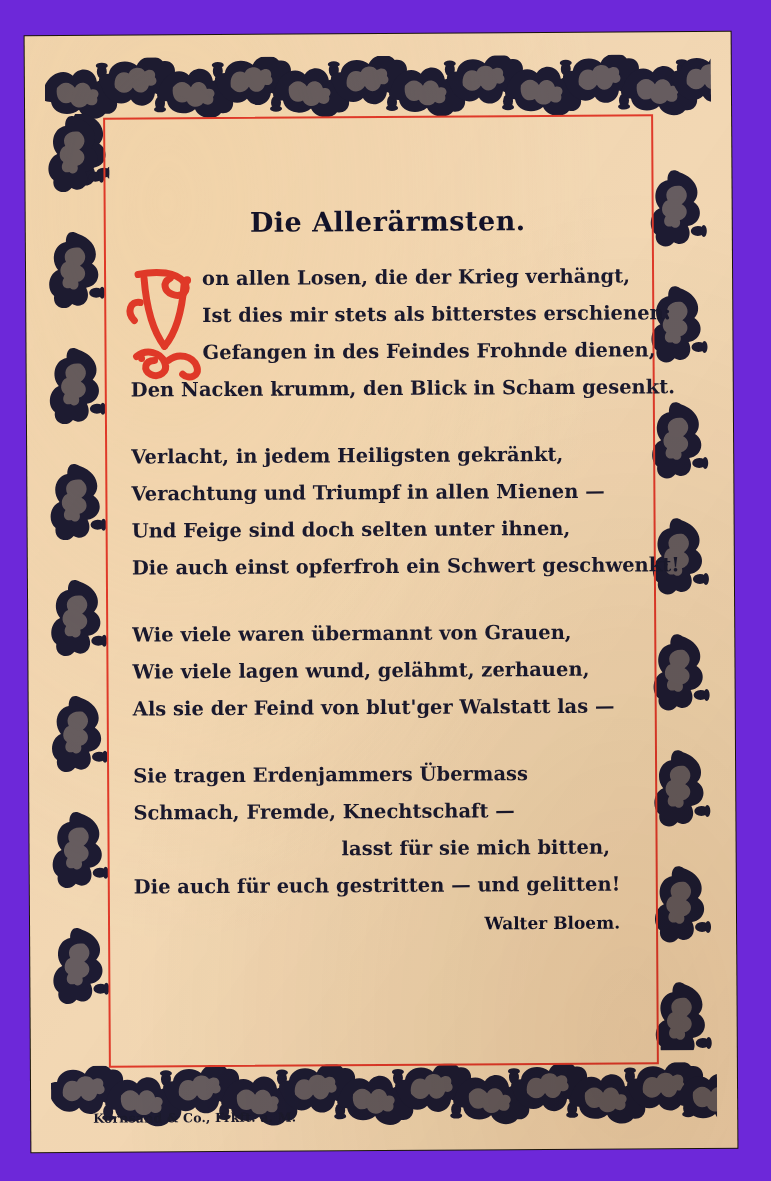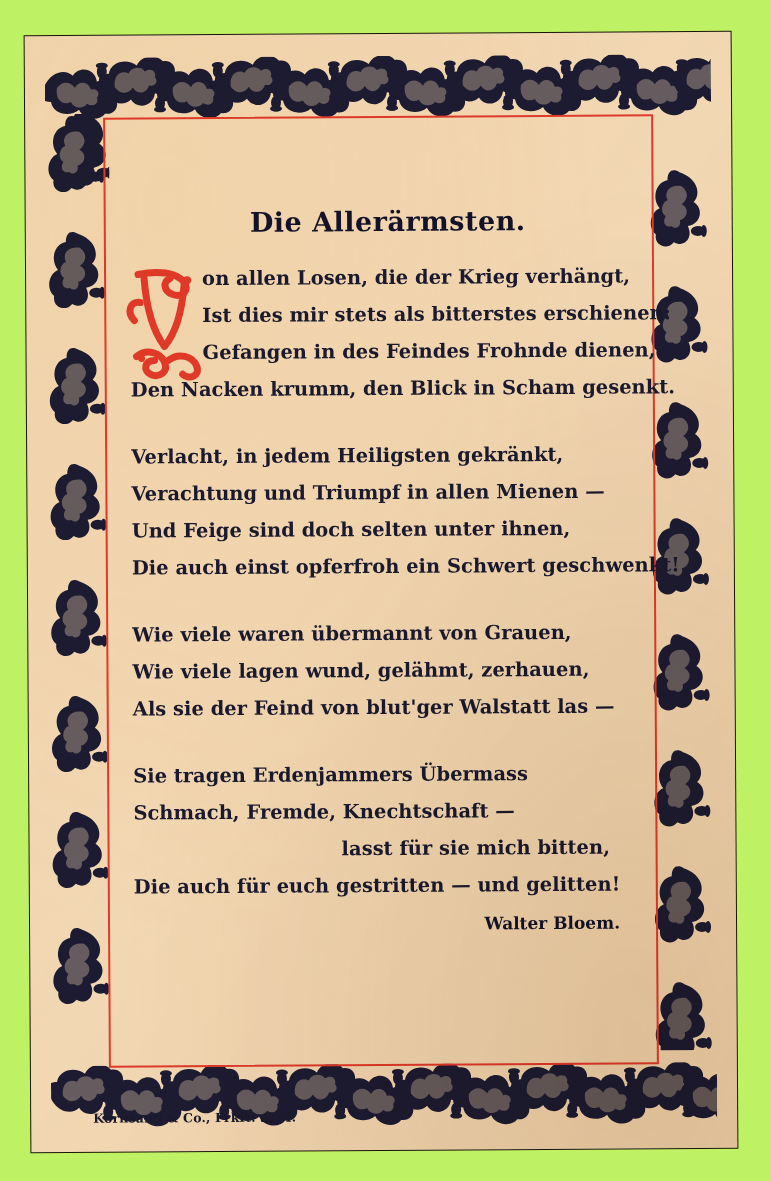--- a/index.html
+++ b/index.html
@@ -11,21 +11,21 @@
     width: 771px;
     height: 1181px;
     overflow: hidden;
     font-family: "DejaVu Serif", serif;
   }
 
   #page {
     position: relative;
     width: 771px;
     height: 1181px;
-    background: #bef264;
+    background: #6d28d9;
   }
 
   
   #card {
     position: absolute;
     left: 28px;
     top: 34px;
     width: 706px;
     height: 1116px;
     background: #f2d9b6;

